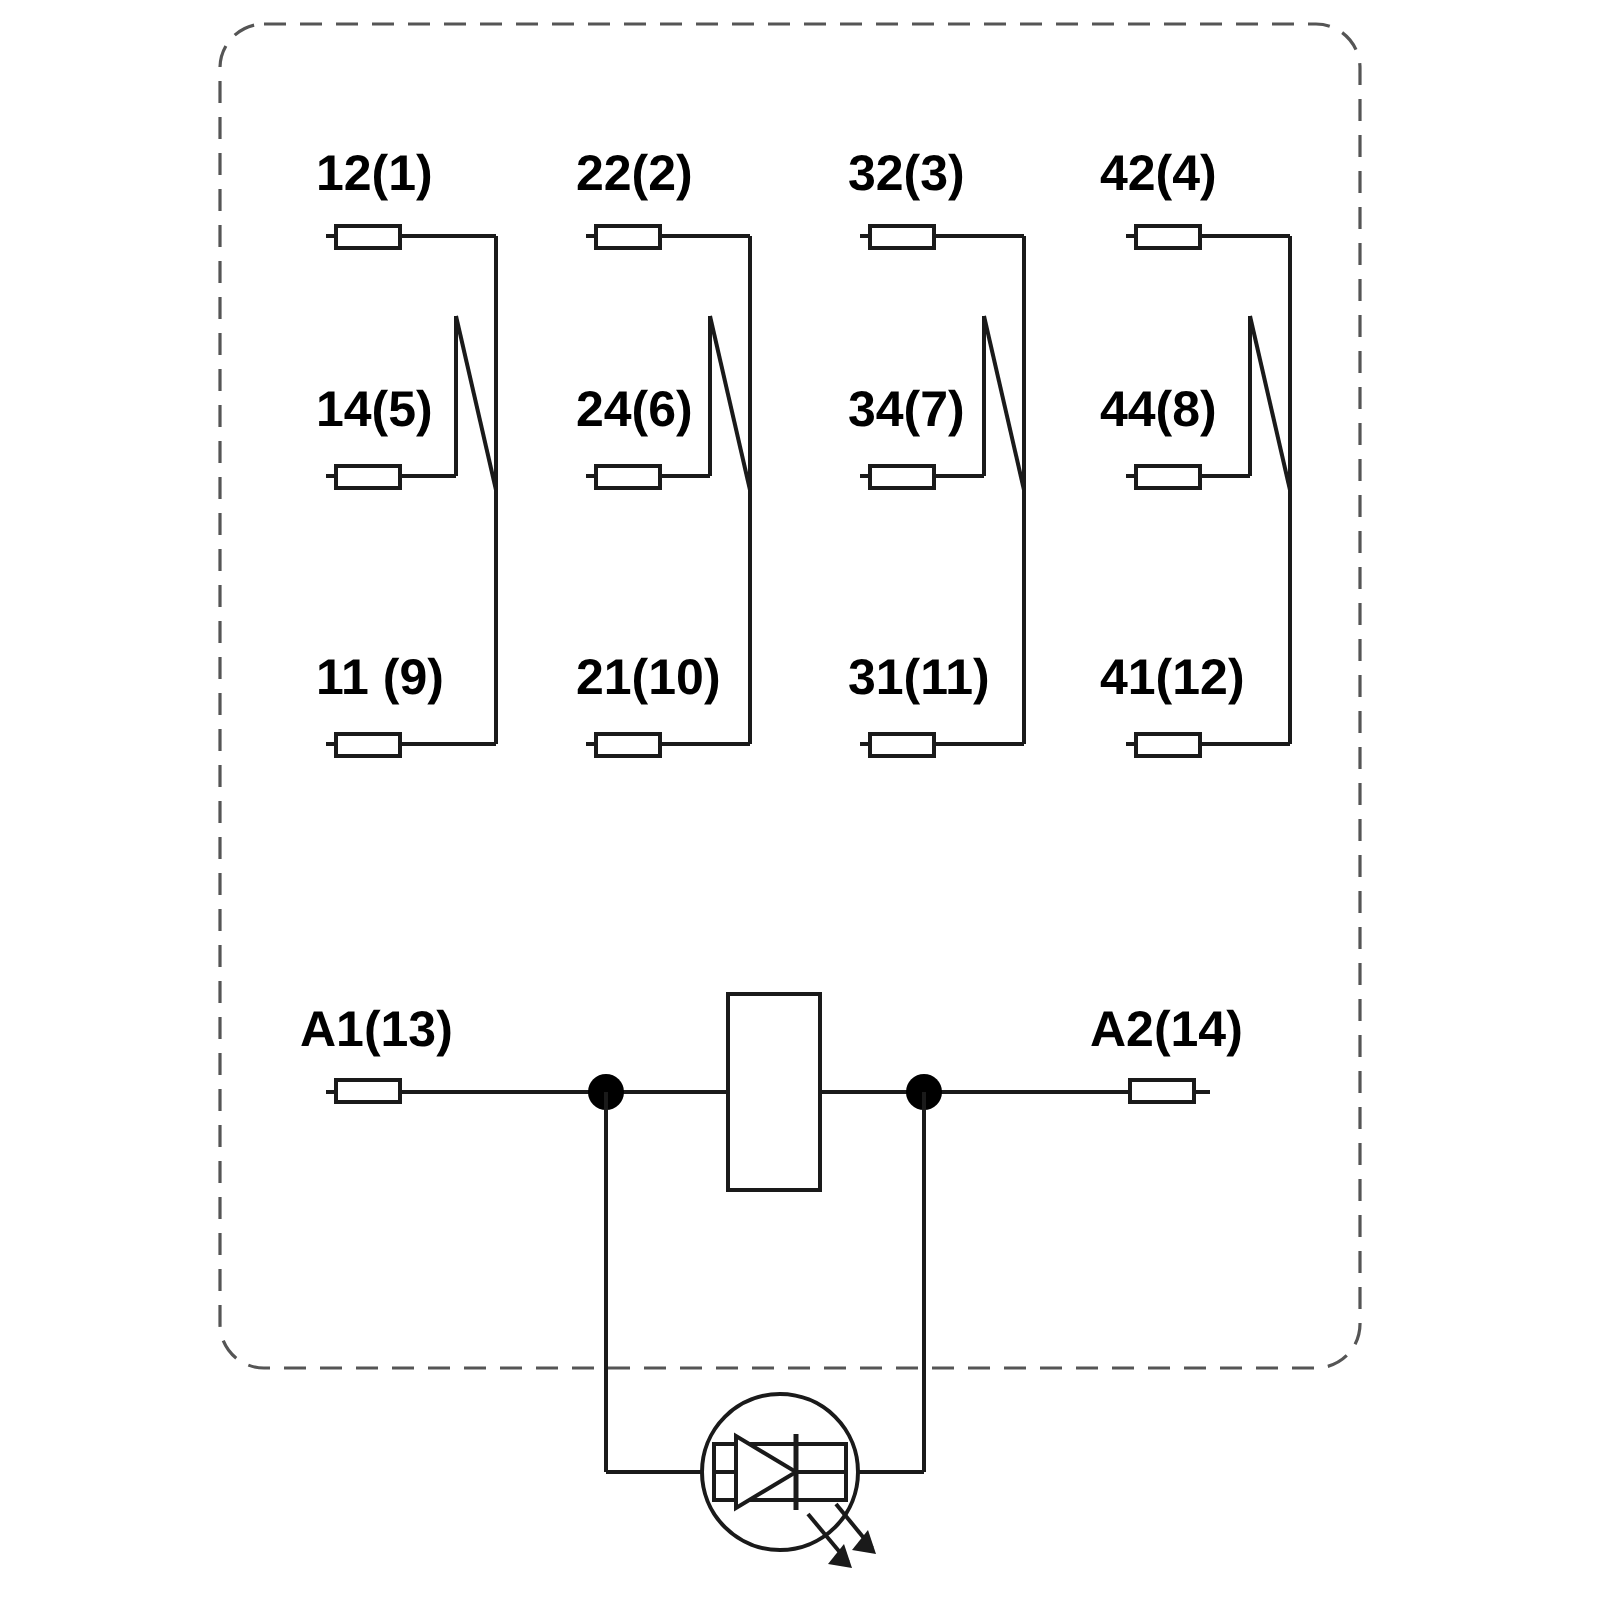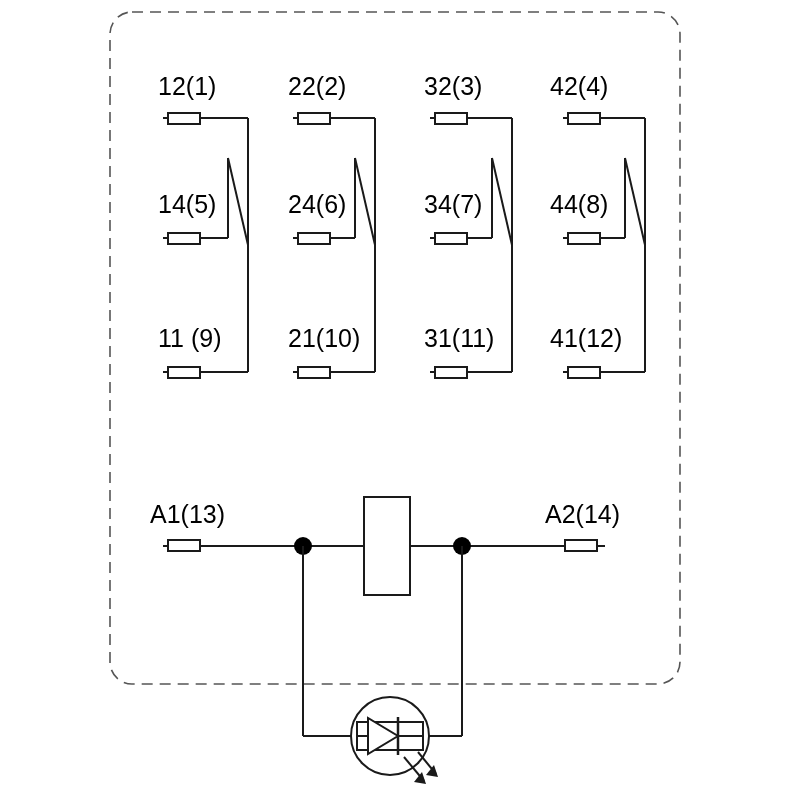--- a/index.html
+++ b/index.html
@@ -10,20 +10,21 @@
   body {
     width: 800px;
     height: 800px;
     font-family: "Liberation Sans", sans-serif;
     overflow: hidden;
   }
   #diagram-root {
     position: relative;
     width: 668px;
     height: 800px;
+    font-weight: bold;
   }
   svg#relay-svg {
     display: block;
     width: 800px;
     height: 800px;
   }
   .term-label {
     font-family: "Liberation Sans", sans-serif;
     font-size: 25px;
     fill: #000000;

